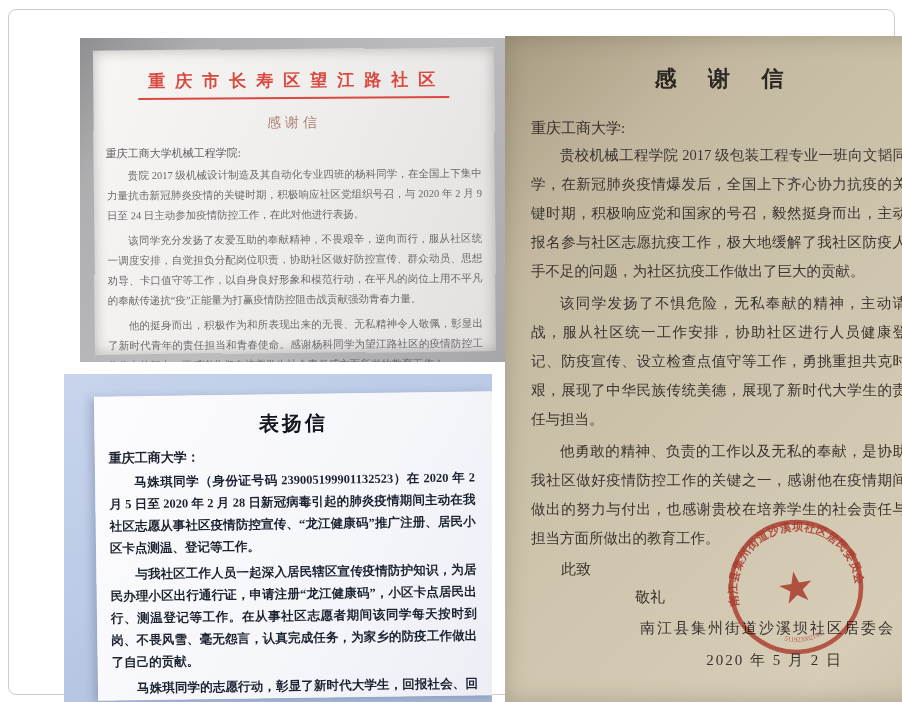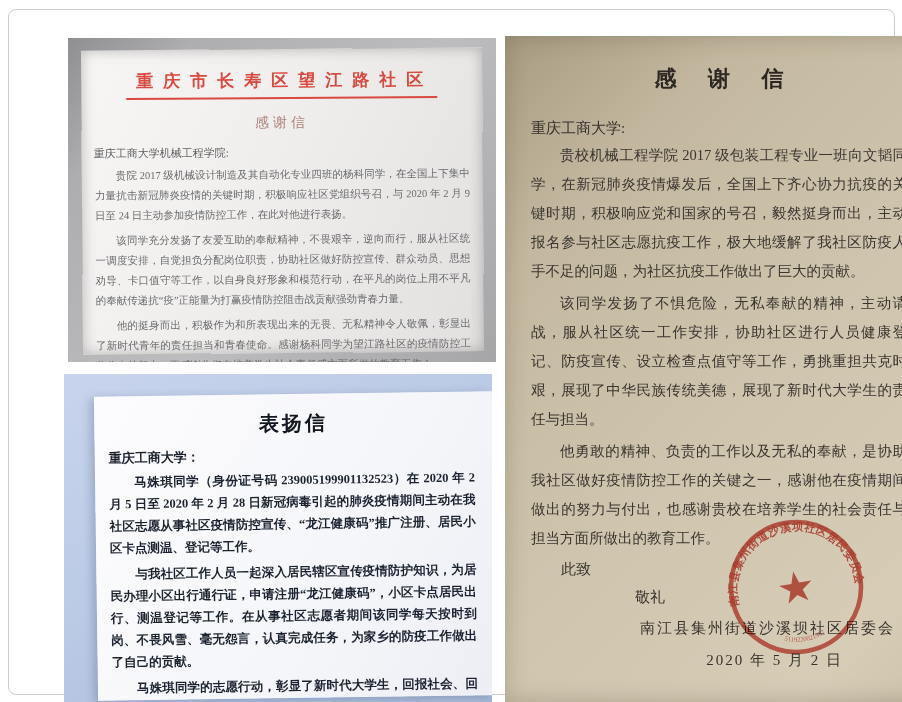--- a/index.html
+++ b/index.html
@@ -6,21 +6,21 @@
   body{
     width:902px;height:702px;background:#ffffff;position:relative;overflow:hidden;
     font-family:"Liberation Serif", serif;
   }
   .collage-border{
     position:absolute;left:8px;top:9px;right:7px;bottom:7px;
     border:1px solid #cccccc;border-radius:8px;pointer-events:none;
   }
   .photo{position:absolute;overflow:hidden;}
   
-  #photo1{left:28px;top:22px;width:428px;height:324px;
+  #photo1{left:40px;top:22px;width:428px;height:324px;
     background:linear-gradient(130deg,#8f8f92 0%,#aeaeb0 18%,#bdbdbf 55%,#a6a6a8 100%);}
   #paper1{position:absolute;left:14px;top:11px;right:13px;bottom:9px;
     background:linear-gradient(115deg,#f7f6f5 0%,#efeeec 45%,#e2e0df 100%);
     transform:rotate(-0.4deg);box-shadow:0 0 14px rgba(0,0,0,.25) inset;}
   .p1-header{margin:20px auto 0;width:fit-content;max-width:92%;
     color:#d9493f;font-size:17px;font-weight:bold;letter-spacing:10px;
     padding:0 4px 5px 10px;border-bottom:2px solid #d9493f;text-align:center;white-space:nowrap;}
   .p1-title{margin-top:15px;text-align:center;font-size:14px;letter-spacing:4px;color:#ab7f74;}
   .p1-salutation{margin:13px 12px 0;font-size:11px;color:#5f5f62;}
   .p1-body{margin:5px 13px 0;font-size:10.5px;line-height:20px;color:#6a6a6d;

